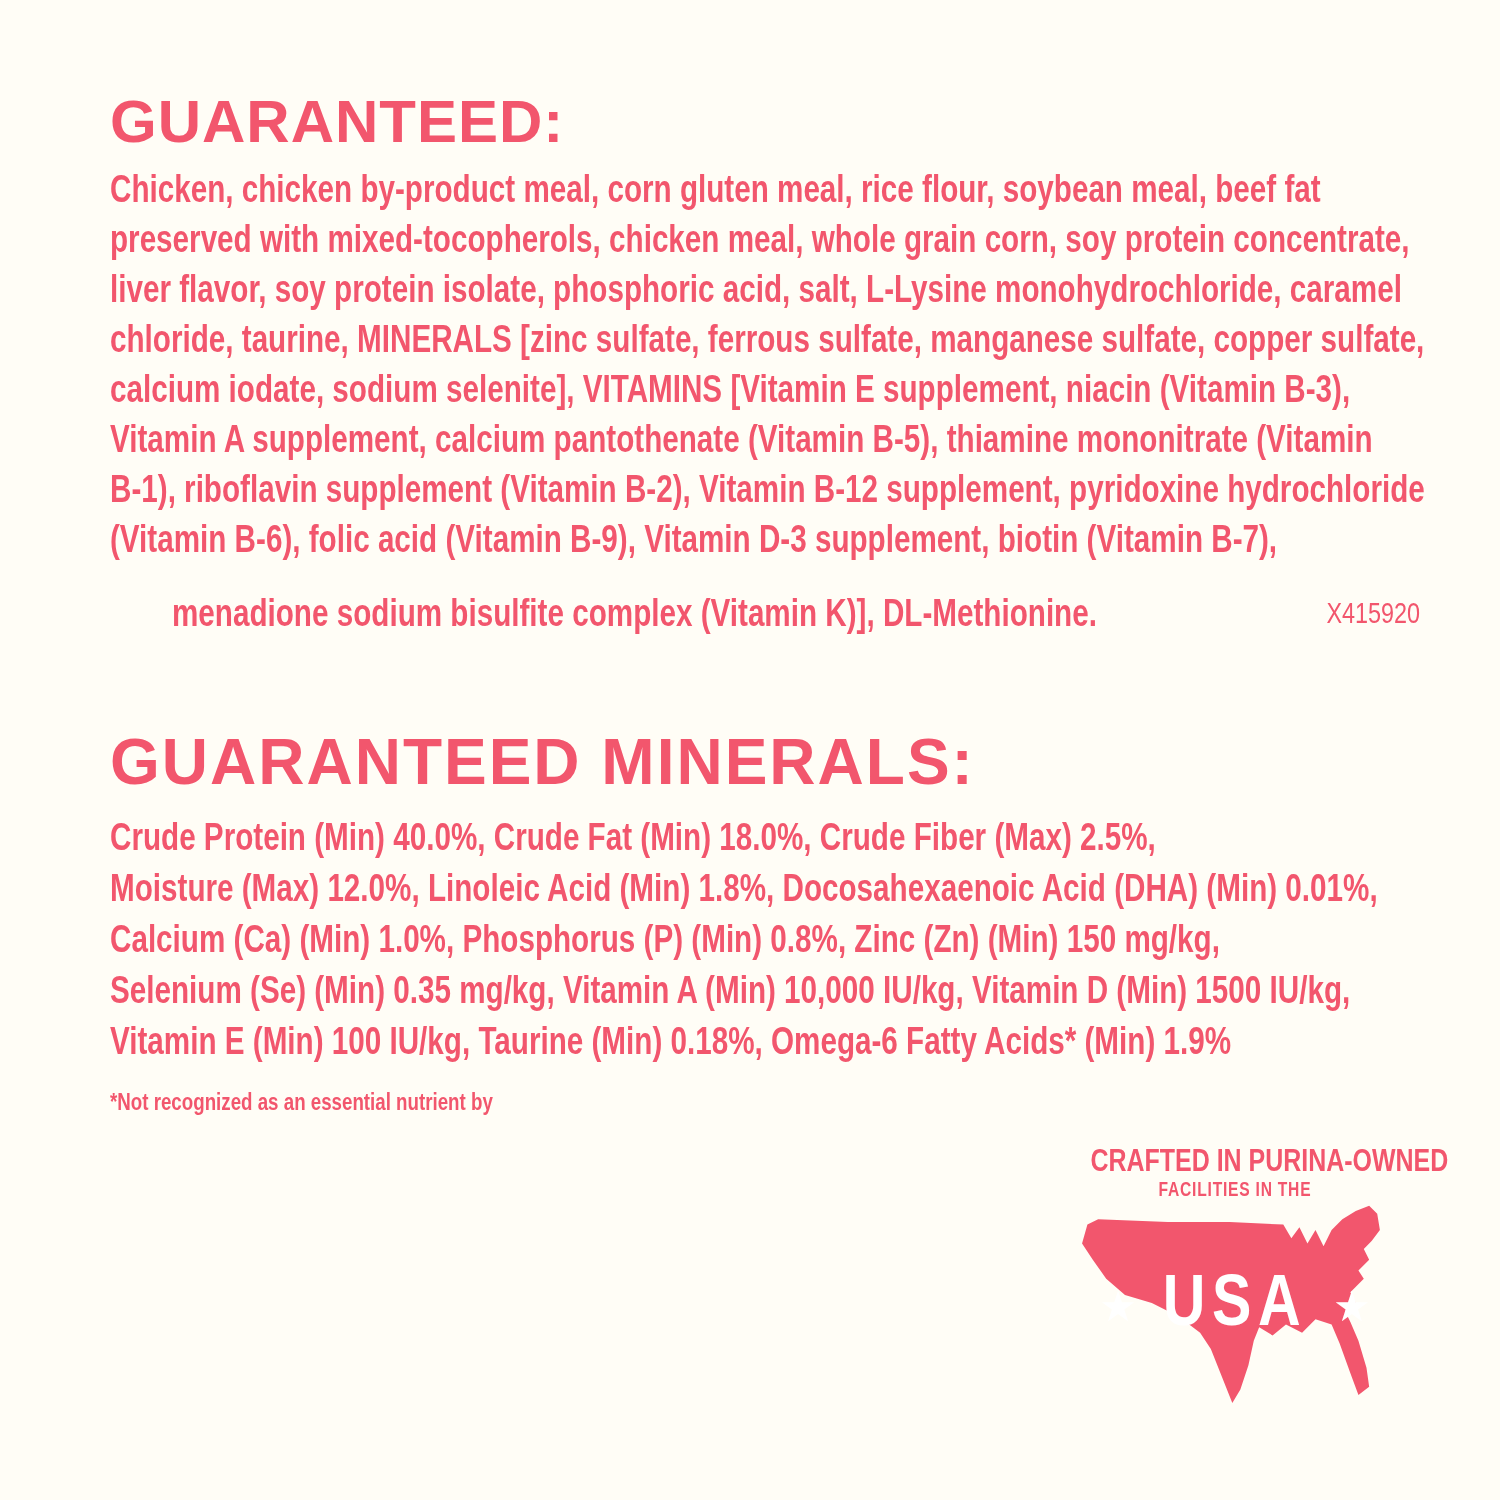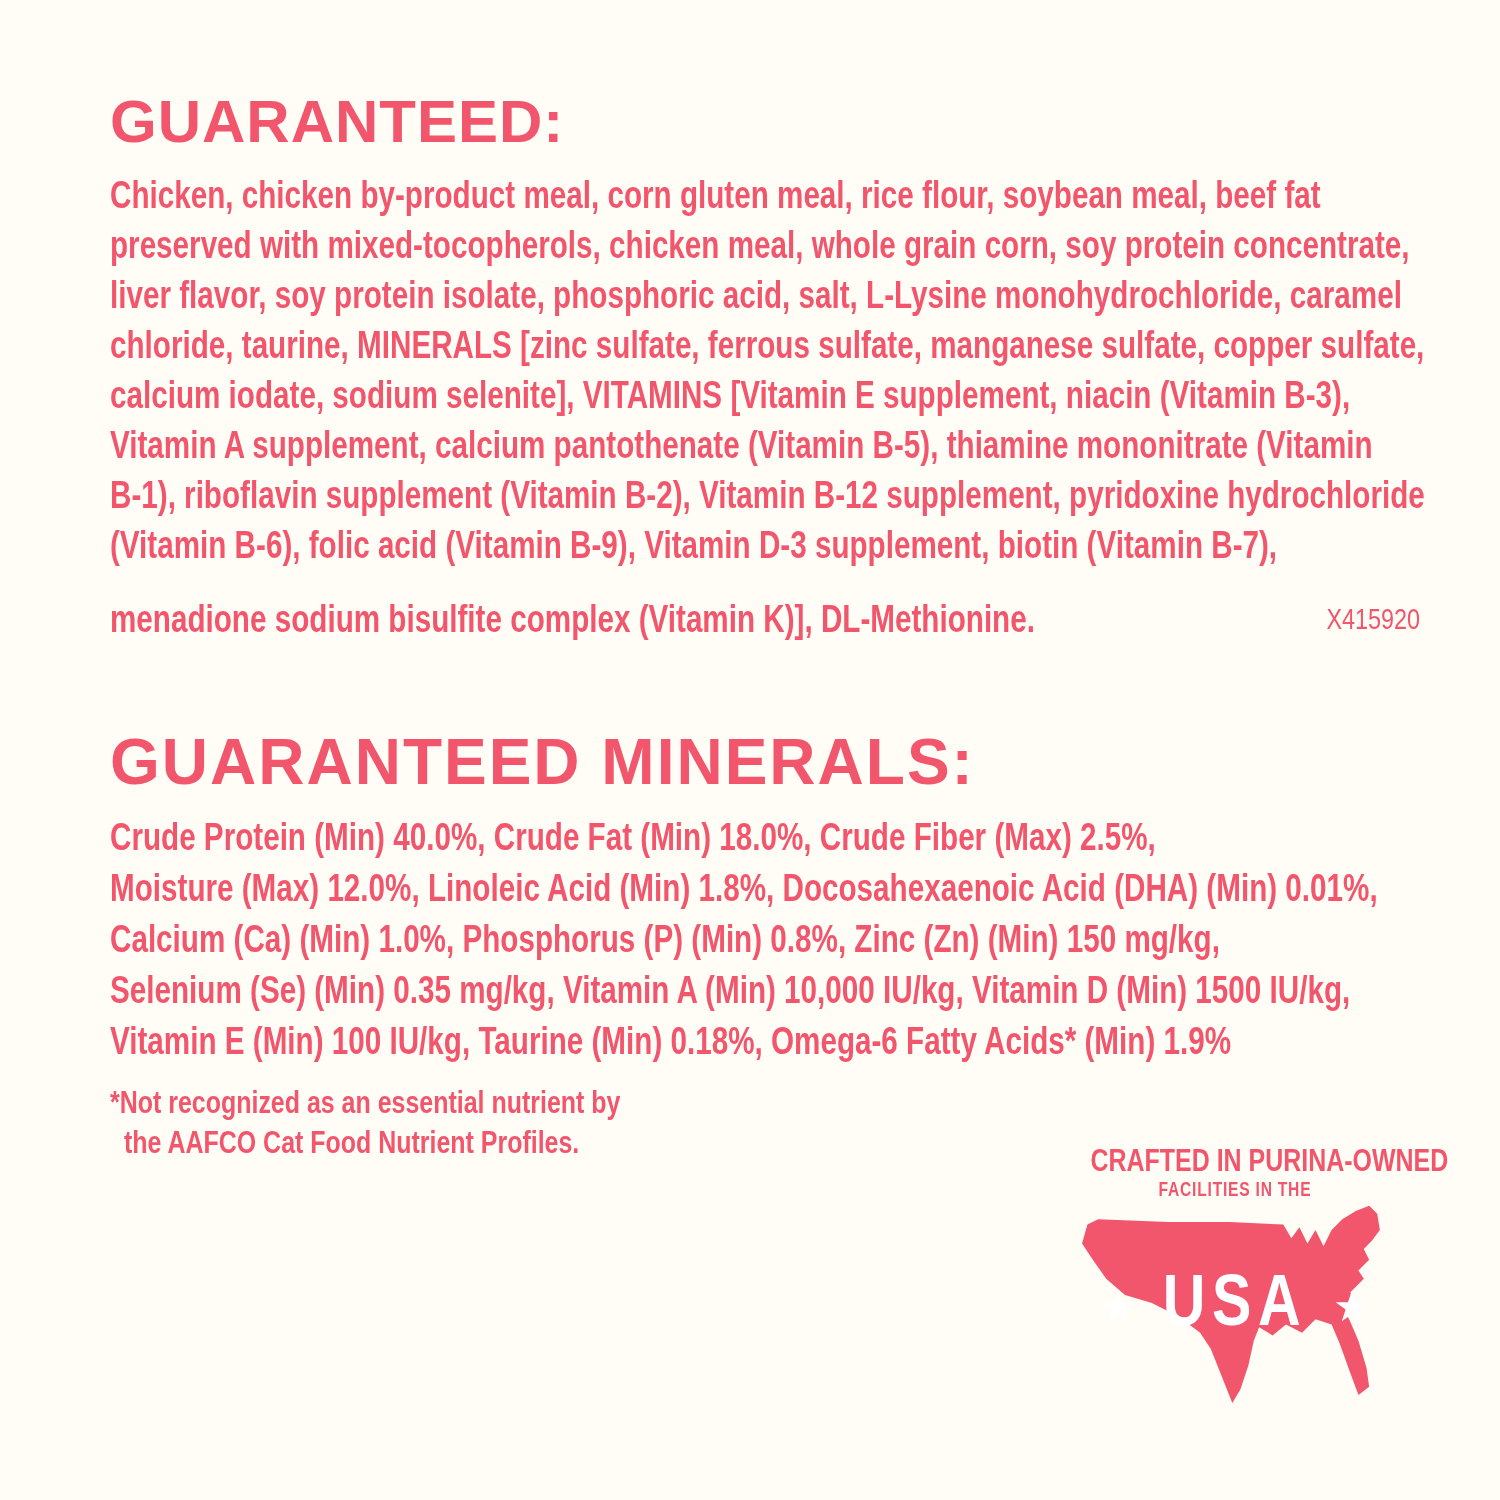--- a/index.html
+++ b/index.html
@@ -10,31 +10,31 @@
     color:var(--accent,#f2566d);
   }
   .abs{position:absolute;}
   .heading{
     font-weight:700;letter-spacing:1px;line-height:1;
     color:var(--accent);white-space:nowrap;
   }
   #ing-heading{left:110px;top:92px;font-size:60px;}
   #ga-heading{left:110px;top:730px;font-size:64px;letter-spacing:2px;}
   .bodyblock{left:110px;width:1310px;}
-  #ing-body{top:170px;}
+  #ing-body{top:164px;text-align:center;}
   #ga-body{top:812px;}
   .tline{height:50px;line-height:50px;font-size:38px;font-weight:700;white-space:nowrap;}
   #ga-body .tline{height:51px;line-height:51px;}
   .cond{display:inline-block;transform:scaleX(0.78);transform-origin:0 50%;white-space:nowrap;}
   .cond-r{display:inline-block;transform:scaleX(0.78);transform-origin:100% 50%;white-space:nowrap;}
   .cond-c{display:inline-block;transform:scaleX(0.78);transform-origin:50% 50%;white-space:nowrap;}
   .bold-inline{font-weight:700;}
   #ing-lastline{position:relative;margin-top:24px;}
   #ing-code{position:absolute;right:0;top:0;height:50px;line-height:50px;font-size:30px;font-weight:400;}
-  #footnote{left:110px;top:1082px;font-size:32px;font-weight:700;}
+  #footnote{left:110px;top:1082px;font-size:24px;font-weight:700;}
   #footnote .fline{height:40px;line-height:40px;white-space:nowrap;}
   #footnote .fline.indent{padding-left:14px;}
   #badge{left:1040px;top:1143px;width:390px;height:270px;text-align:center;}
   #badge-line1{font-size:32px;font-weight:700;line-height:34px;white-space:nowrap;}
   #badge-line2{font-size:20px;font-weight:700;line-height:24px;letter-spacing:1px;white-space:nowrap;}
   #usa-map-wrap{position:relative;width:322px;height:200px;margin:2px auto 0 auto;}
   #usa-map-wrap svg{display:block;width:322px;height:200px;}
   #usa-overlay{
     position:absolute;left:0;top:42px;width:322px;height:110px;
     display:flex;align-items:center;justify-content:center;gap:10px;
@@ -72,21 +72,20 @@
   <div class="abs bodyblock" id="ga-body">
     <div class="tline"><span class="cond">Crude Protein (Min) 40.0%, Crude Fat (Min) 18.0%, Crude Fiber (Max) 2.5%,</span></div>
     <div class="tline"><span class="cond">Moisture (Max) 12.0%, Linoleic Acid (Min) 1.8%, Docosahexaenoic Acid (DHA) (Min) 0.01%,</span></div>
     <div class="tline"><span class="cond">Calcium (Ca) (Min) 1.0%, Phosphorus (P) (Min) 0.8%, Zinc (Zn) (Min) 150 mg/kg,</span></div>
     <div class="tline"><span class="cond">Selenium (Se) (Min) 0.35 mg/kg, Vitamin A (Min) 10,000 IU/kg, Vitamin D (Min) 1500 IU/kg,</span></div>
     <div class="tline"><span class="cond">Vitamin E (Min) 100 IU/kg, Taurine (Min) 0.18%, Omega-6 Fatty Acids* (Min) 1.9%</span></div>
   </div>
 
   <div class="abs" id="footnote">
     <div class="fline"><span class="cond">*Not recognized as an essential nutrient by</span></div>
-    <div class="fline indent"><span class="cond">the AAFCO Cat Food Nutrient Profiles.</span></div>
   </div>
 
   <div class="abs" id="badge">
     <div id="badge-line1"><span class="cond-c">CRAFTED IN PURINA-OWNED</span></div>
     <div id="badge-line2"><span class="cond-c">FACILITIES IN THE</span></div>
     <div id="usa-map-wrap">
       <svg viewBox="0 0 120 74" preserveAspectRatio="none" aria-hidden="true">
         <path fill="var(--accent,#f2566d)" d="
           M3,15 L5,8 L9,6 L35,7 L58,7 L78,8
           L81,13 L84,9 L87,15 L90,10 L93,16 L96,10

